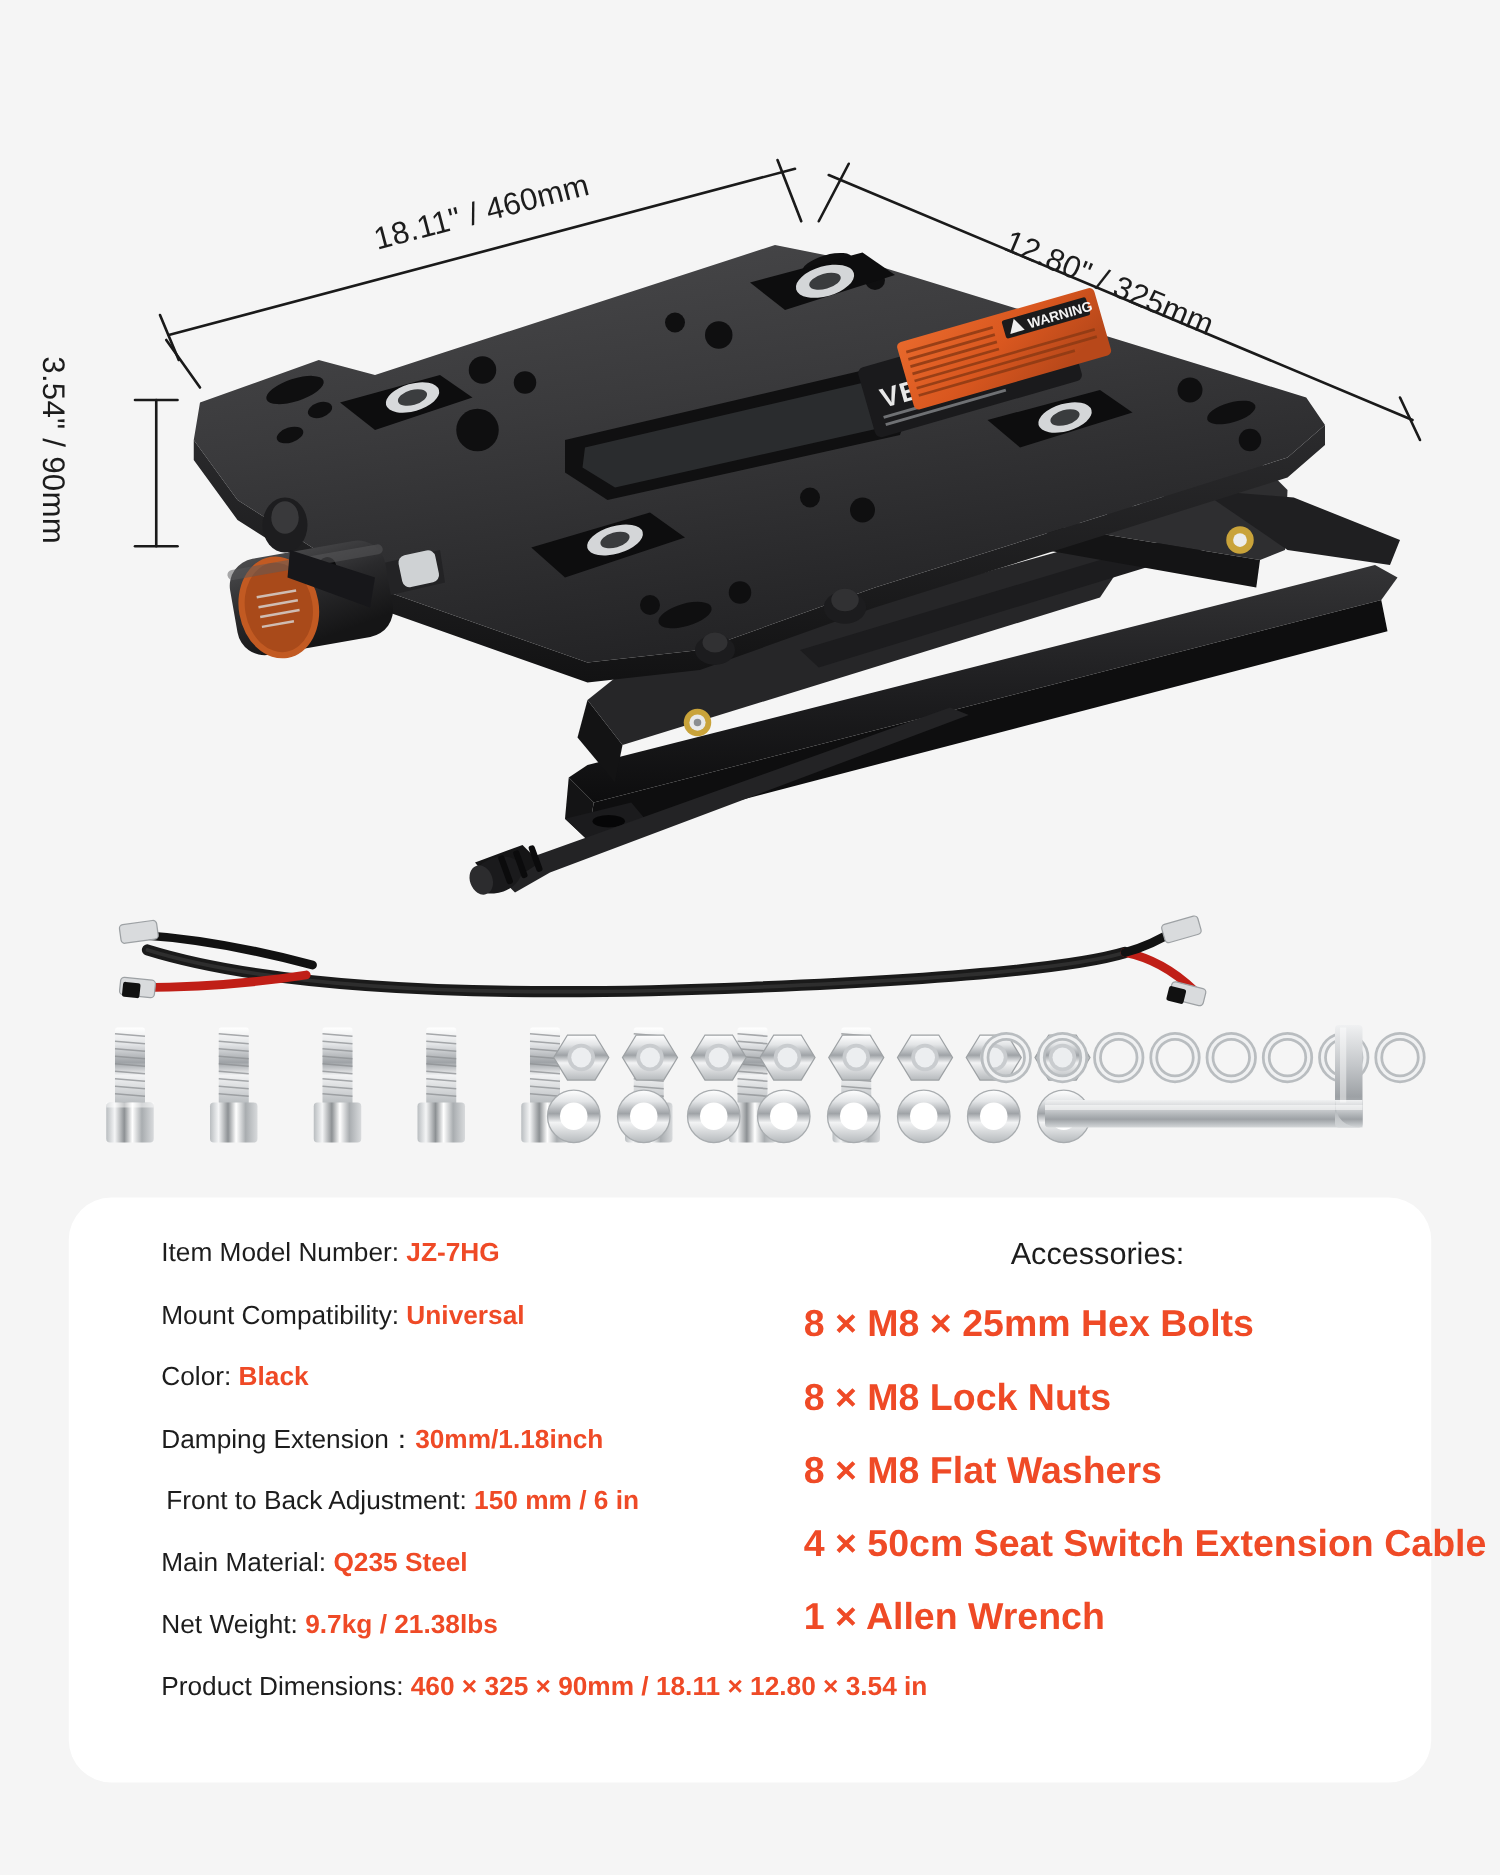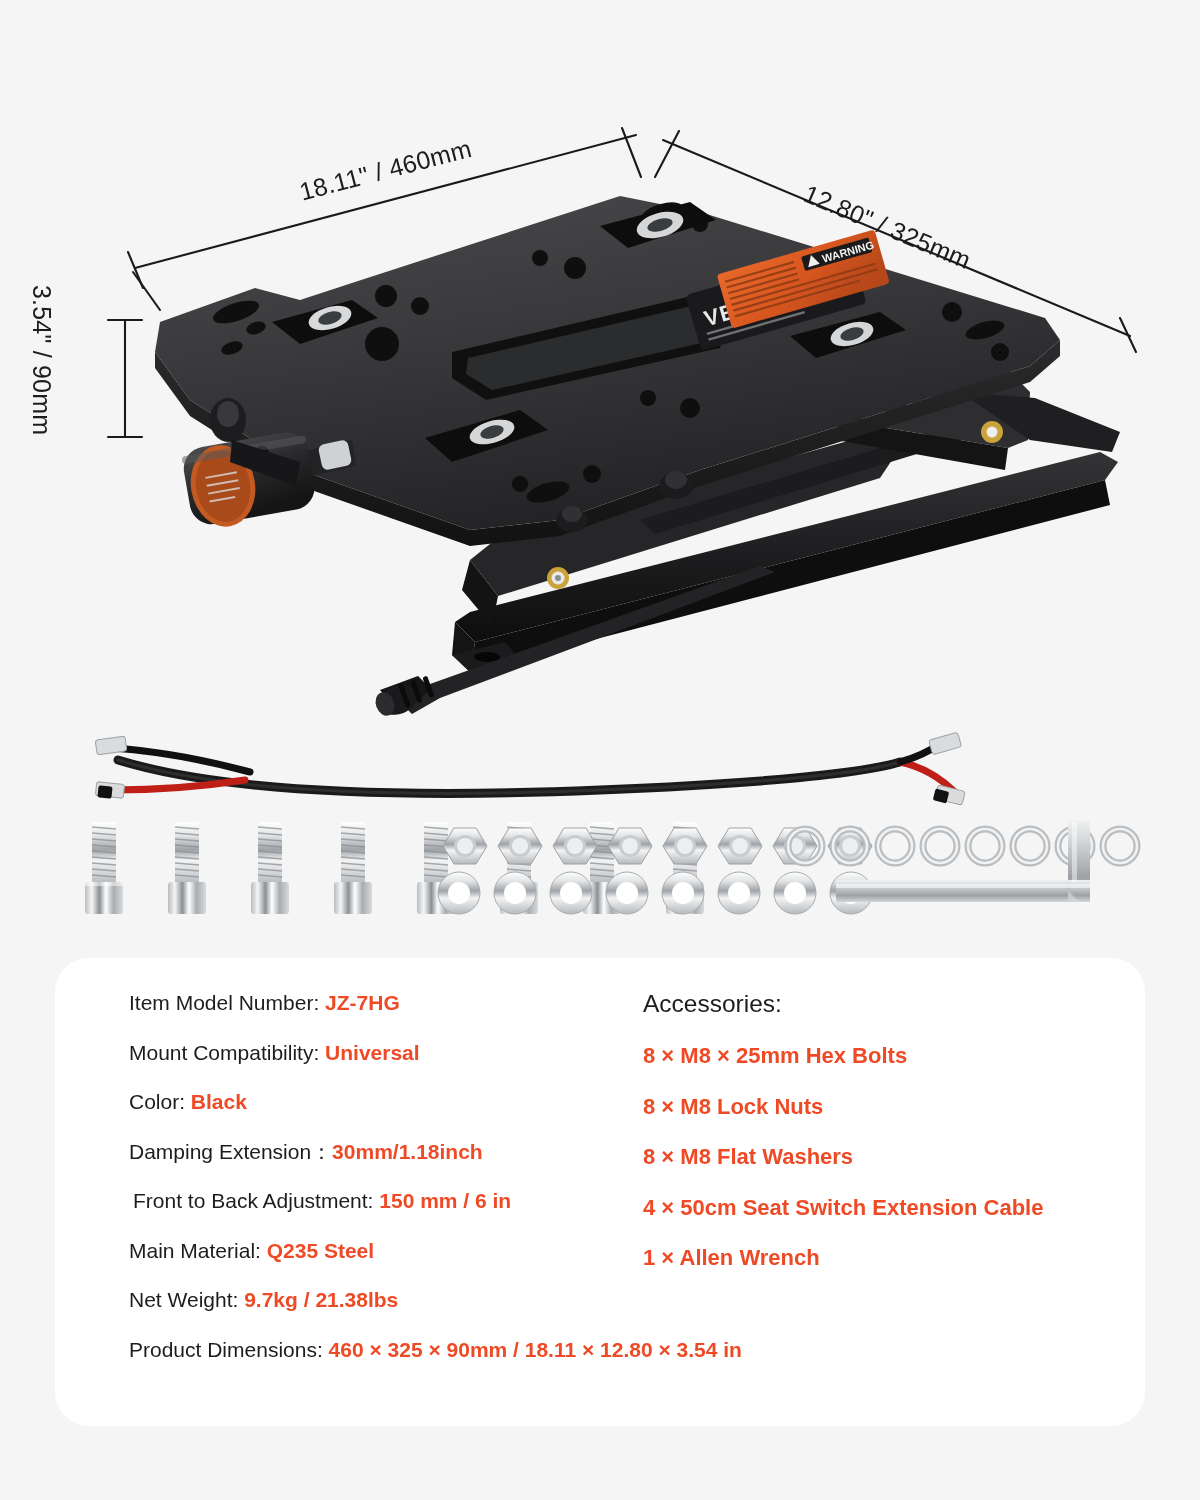--- a/index.html
+++ b/index.html
@@ -57,23 +57,24 @@
     font-weight: bold;
   }
   .spec-line.indent { margin-left: 38px; }
 
   .acc-title {
     font-size: 24.5px;
     color: #1d1d1d;
     line-height: 1;
     margin: 0 0 28.5px 0;
     white-space: nowrap;
+    text-align: center;
   }
   .acc-item {
-    font-size: 22px;
+    font-size: 30px;
     color: #ef4a26;
     font-weight: bold;
     line-height: 1;
     margin: 0 0 28.5px 0;
     white-space: nowrap;
   }
 
   .prod-dims { margin-bottom: 0; }
 </style>
 </head>

